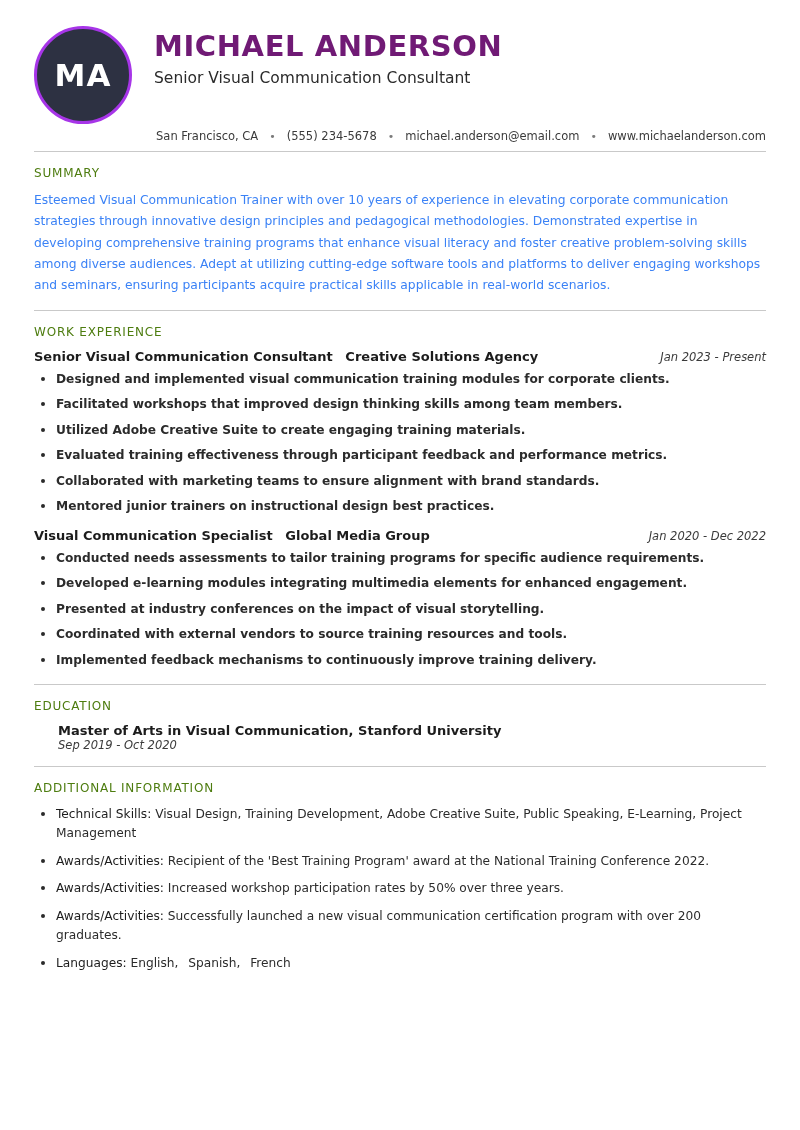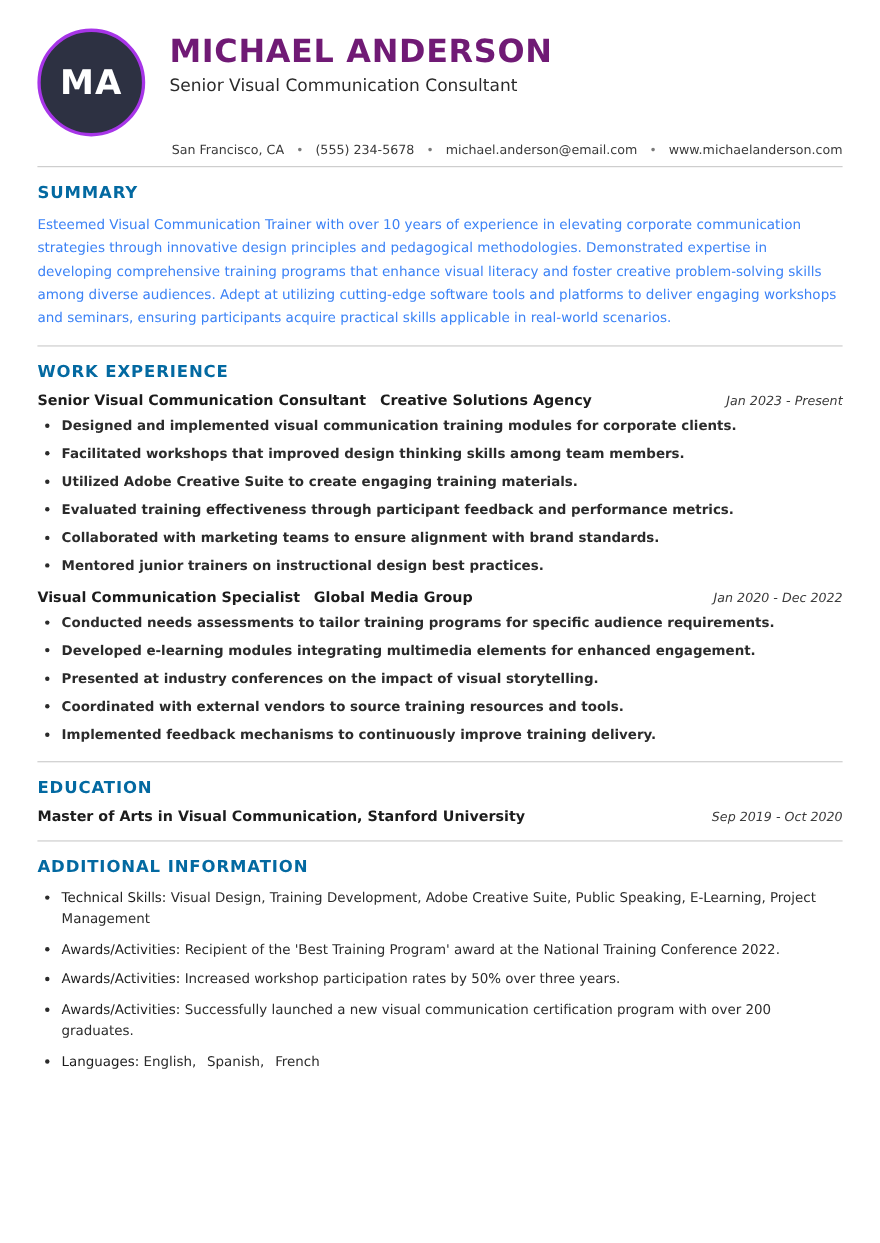--- a/index.html
+++ b/index.html
@@ -82,23 +82,23 @@
     font-size: 11px;
   }
 
   
   .section { padding-top: 14px; }
   .section-divider {
     border-top: 1px solid #c9c9c9;
     margin-top: 14px;
   }
   .section-title {
-    font-size: 15px;
-    font-weight: bold;
-    color: #0369a1;
+    font-size: 12px;
+    font-weight: normal;
+    color: #4d7c0f;
     letter-spacing: 0.8px;
     margin: 0 0 10px 0;
     text-transform: uppercase;
   }
   .summary-text {
     font-size: 12.3px;
     line-height: 1.72;
     color: #3b82f6;
     margin: 0;
     text-align: left;
@@ -149,20 +149,21 @@
     border-radius: 50%;
     background: #2b2b2b;
   }
   .job + .job { margin-top: 12px; }
 
   
   .edu-row {
     display: flex;
     align-items: baseline;
     justify-content: space-between;
+    flex-direction: column;
   }
   .edu-degree {
     font-size: 13px;
     font-weight: bold;
     color: #1c1c1c;
   }
   .edu-dates {
     font-size: 11.5px;
     font-style: italic;
     color: #3a3a3a;

